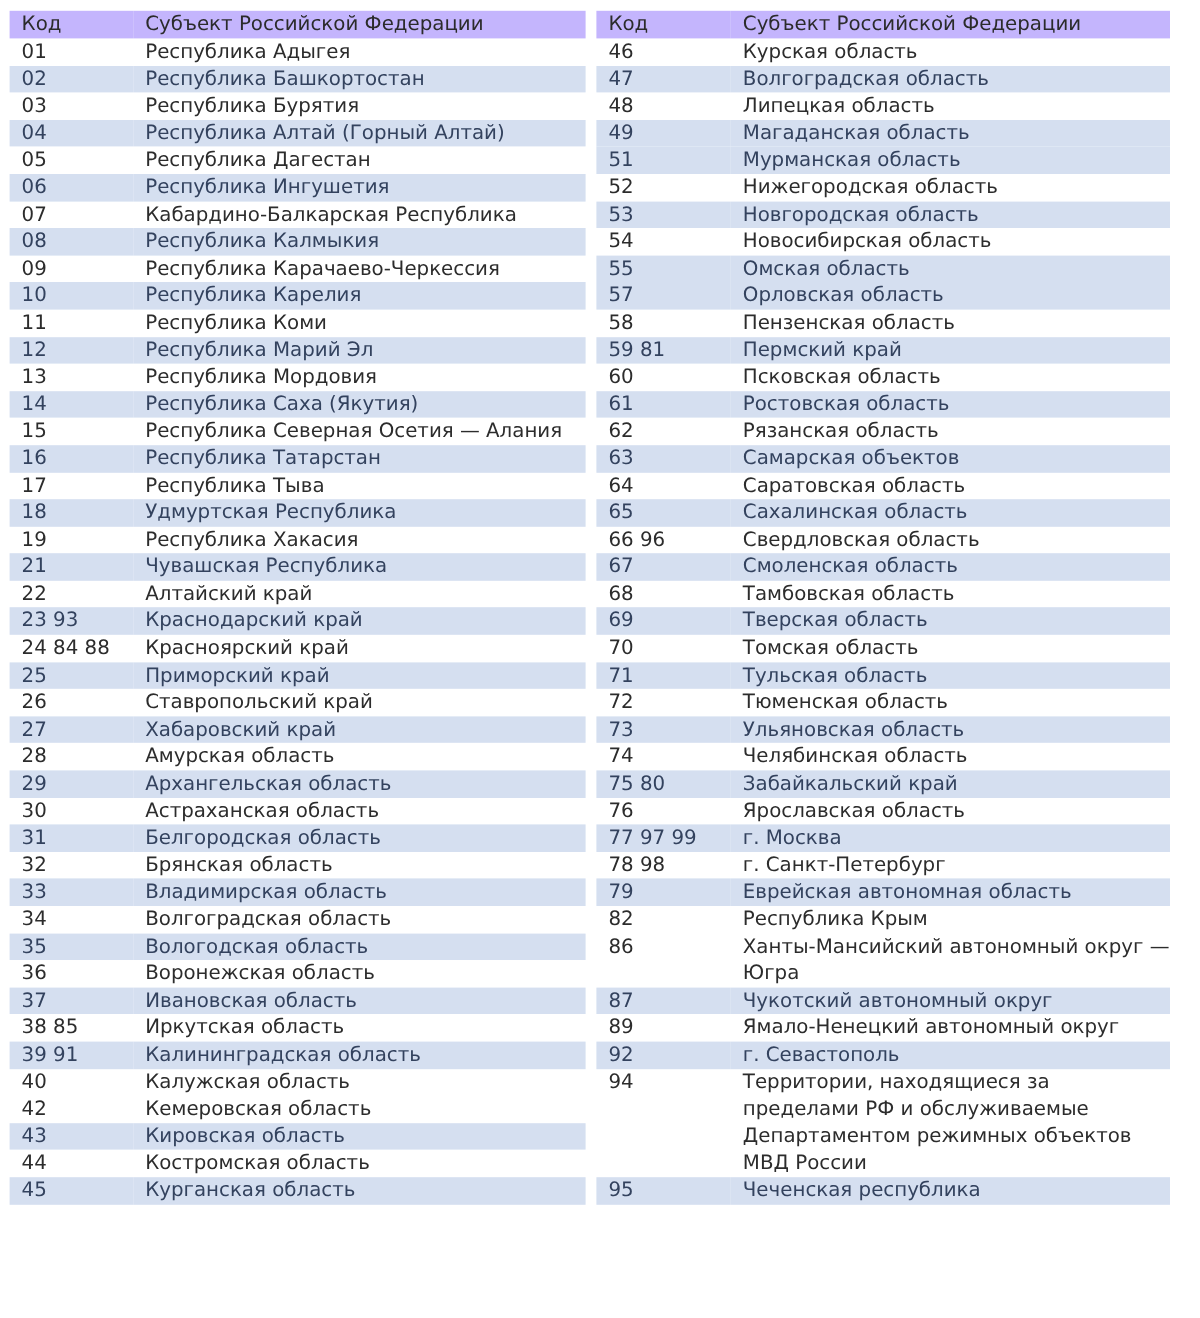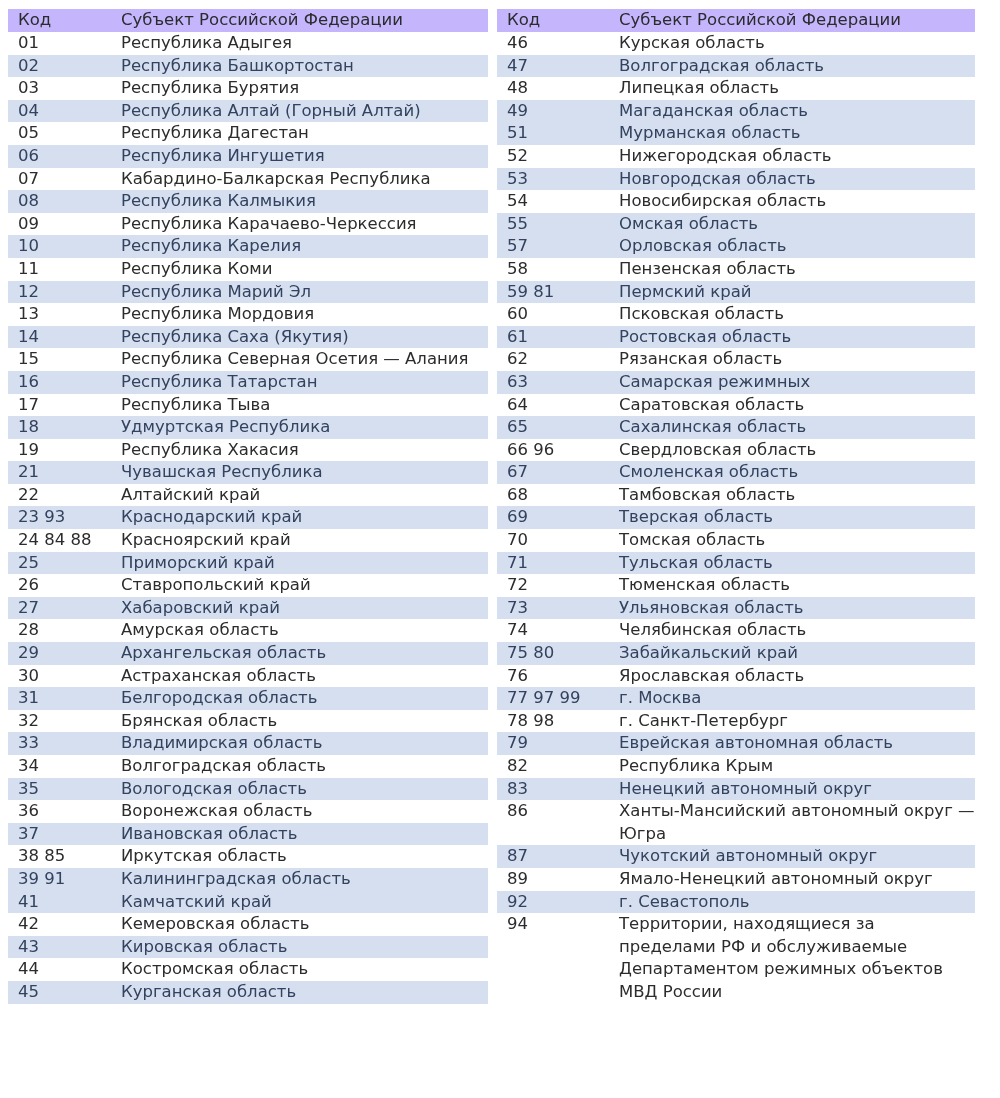--- a/index.html
+++ b/index.html
@@ -177,23 +177,23 @@
         <td class="name">Ивановская область</td>
       </tr>
       <tr>
         <td>38 85</td>
         <td class="name">Иркутская область</td>
       </tr>
       <tr class="stripe">
         <td>39 91</td>
         <td class="name">Калининградская область</td>
       </tr>
-      <tr class="stripe">
-        <td>41</td>
-        <td class="name">Камчатский край</td>
+      <tr>
+        <td>40</td>
+        <td class="name">Калужская область</td>
       </tr>
       <tr>
         <td>42</td>
         <td class="name">Кемеровская область</td>
       </tr>
       <tr class="stripe">
         <td>43</td>
         <td class="name">Кировская область</td>
       </tr>
       <tr>
@@ -274,21 +274,21 @@
       <tr class="stripe">
         <td>61</td>
         <td class="name">Ростовская область</td>
       </tr>
       <tr>
         <td>62</td>
         <td class="name">Рязанская область</td>
       </tr>
       <tr class="stripe">
         <td>63</td>
-        <td class="name">Самарская режимных</td>
+        <td class="name">Самарская объектов</td>
       </tr>
       <tr>
         <td>64</td>
         <td class="name">Саратовская область</td>
       </tr>
       <tr class="stripe">
         <td>65</td>
         <td class="name">Сахалинская область</td>
       </tr>
       <tr>
@@ -344,38 +344,38 @@
         <td class="name">г. Санкт-Петербург</td>
       </tr>
       <tr class="stripe">
         <td>79</td>
         <td class="name">Еврейская автономная область</td>
       </tr>
       <tr>
         <td>82</td>
         <td class="name">Республика Крым</td>
       </tr>
-      <tr class="stripe">
-        <td>83</td>
-        <td class="name">Ненецкий автономный округ</td>
-      </tr>
       <tr>
         <td>86</td>
         <td class="name">Ханты-Мансийский автономный округ — Югра</td>
       </tr>
       <tr class="stripe">
         <td>87</td>
         <td class="name">Чукотский автономный округ</td>
       </tr>
       <tr>
         <td>89</td>
         <td class="name">Ямало-Ненецкий автономный округ</td>
       </tr>
       <tr class="stripe">
         <td>92</td>
         <td class="name">г. Севастополь</td>
       </tr>
       <tr>
         <td>94</td>
         <td class="name">Территории, находящиеся за пределами РФ и обслуживаемые Департаментом режимных объектов МВД России</td>
+      </tr>
+      <tr class="stripe">
+        <td>95</td>
+        <td class="name">Чеченская республика</td>
       </tr>
     </tbody>
 </table>
 
 </body></html>

